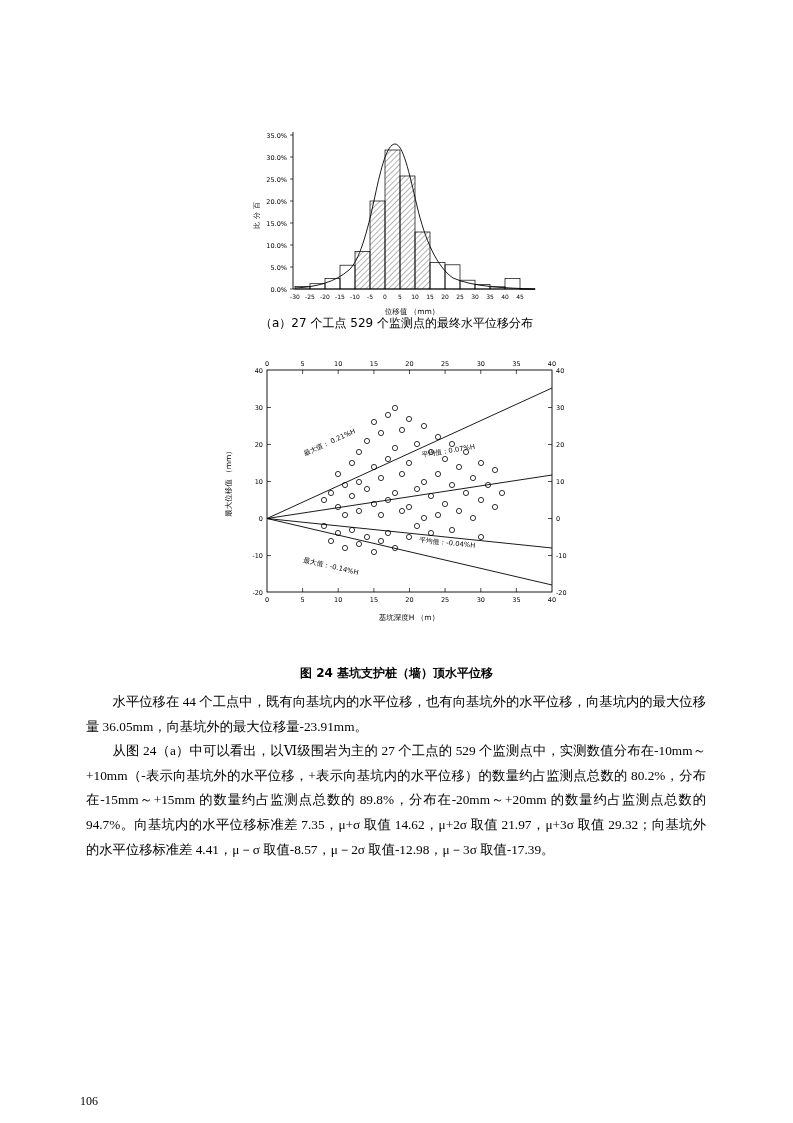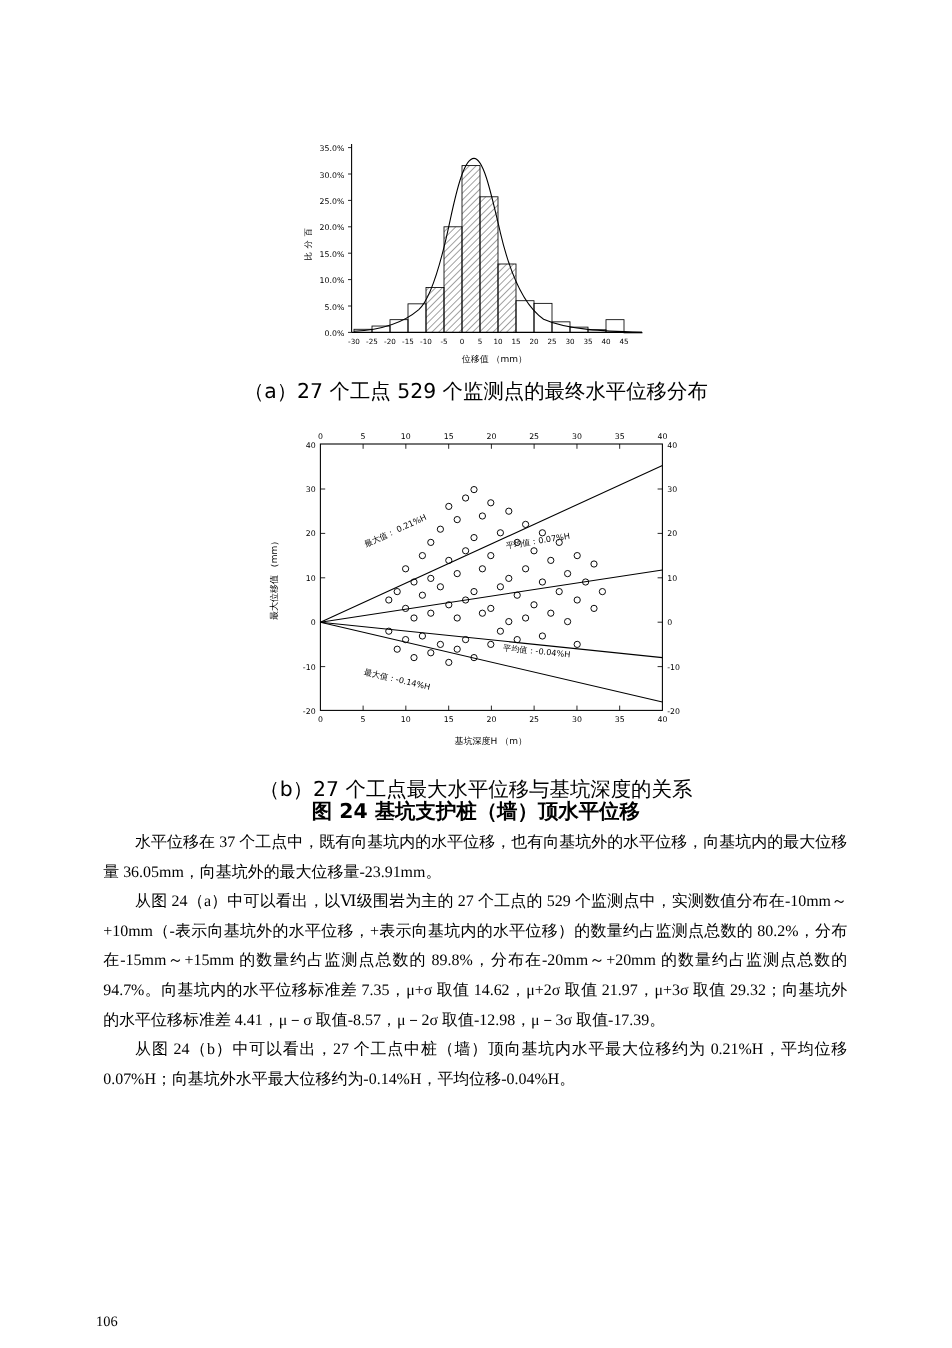--- a/index.html
+++ b/index.html
@@ -27,28 +27,28 @@
     position: absolute;
     left: 0;
     top: 112px;
     width: 793px;
     text-align: center;
   }
   .hist {
     position: relative;
     width: 300px;
     height: 200px;
-    margin: 0 auto;
+    margin: 12px auto;
   }
   .hist svg { display: block; }
 
   .cap {
     text-align: center;
     font-family: "DejaVu Sans", "Liberation Sans", sans-serif;
-    font-size: 17px;
+    font-size: 12px;
     color: #000;
   }
   .cap-a {
     position: absolute;
     left: 0;
     top: 315px;
     width: 793px;
   }
 
   
@@ -367,24 +367,22 @@
           <circle cx="295" cy="141" r="2.6"></circle>
         </g>
 
         <text x="24" y="130" font-size="7.5" text-anchor="middle" transform="rotate(-90 24 130)">最大位移值 （mm）</text>
 
         <text x="202" y="268" font-size="7.5" text-anchor="middle">基坑深度H （m）</text>
       </svg>
     </div>
   </div>
 
-  <div class="cap cap-b">（b）27 个工点最大水平位移与基坑深度的关系</div>
   <div class="cap cap-fig">图 24 基坑支护桩（墙）顶水平位移</div>
 
   <div class="body-text">
-    <p>水平位移在 37 个工点中，既有向基坑内的水平位移，也有向基坑外的水平位移，向基坑内的最大位移量 36.05mm，向基坑外的最大位移量-23.91mm。</p>
+    <p>水平位移在 44 个工点中，既有向基坑内的水平位移，也有向基坑外的水平位移，向基坑内的最大位移量 36.05mm，向基坑外的最大位移量-23.91mm。</p>
     <p>从图 24（a）中可以看出，以Ⅵ级围岩为主的 27 个工点的 529 个监测点中，实测数值分布在-10mm～+10mm（-表示向基坑外的水平位移，+表示向基坑内的水平位移）的数量约占监测点总数的 80.2%，分布在-15mm～+15mm 的数量约占监测点总数的 89.8%，分布在-20mm～+20mm 的数量约占监测点总数的 94.7%。向基坑内的水平位移标准差 7.35，μ+σ 取值 14.62，μ+2σ 取值 21.97，μ+3σ 取值 29.32；向基坑外的水平位移标准差 4.41，μ－σ 取值-8.57，μ－2σ 取值-12.98，μ－3σ 取值-17.39。</p>
-    <p>从图 24（b）中可以看出，27 个工点中桩（墙）顶向基坑内水平最大位移约为 0.21%H，平均位移 0.07%H；向基坑外水平最大位移约为-0.14%H，平均位移-0.04%H。</p>
   </div>
 
   <div class="page-num">106</div>
 
 </div>
 
 </body></html>

